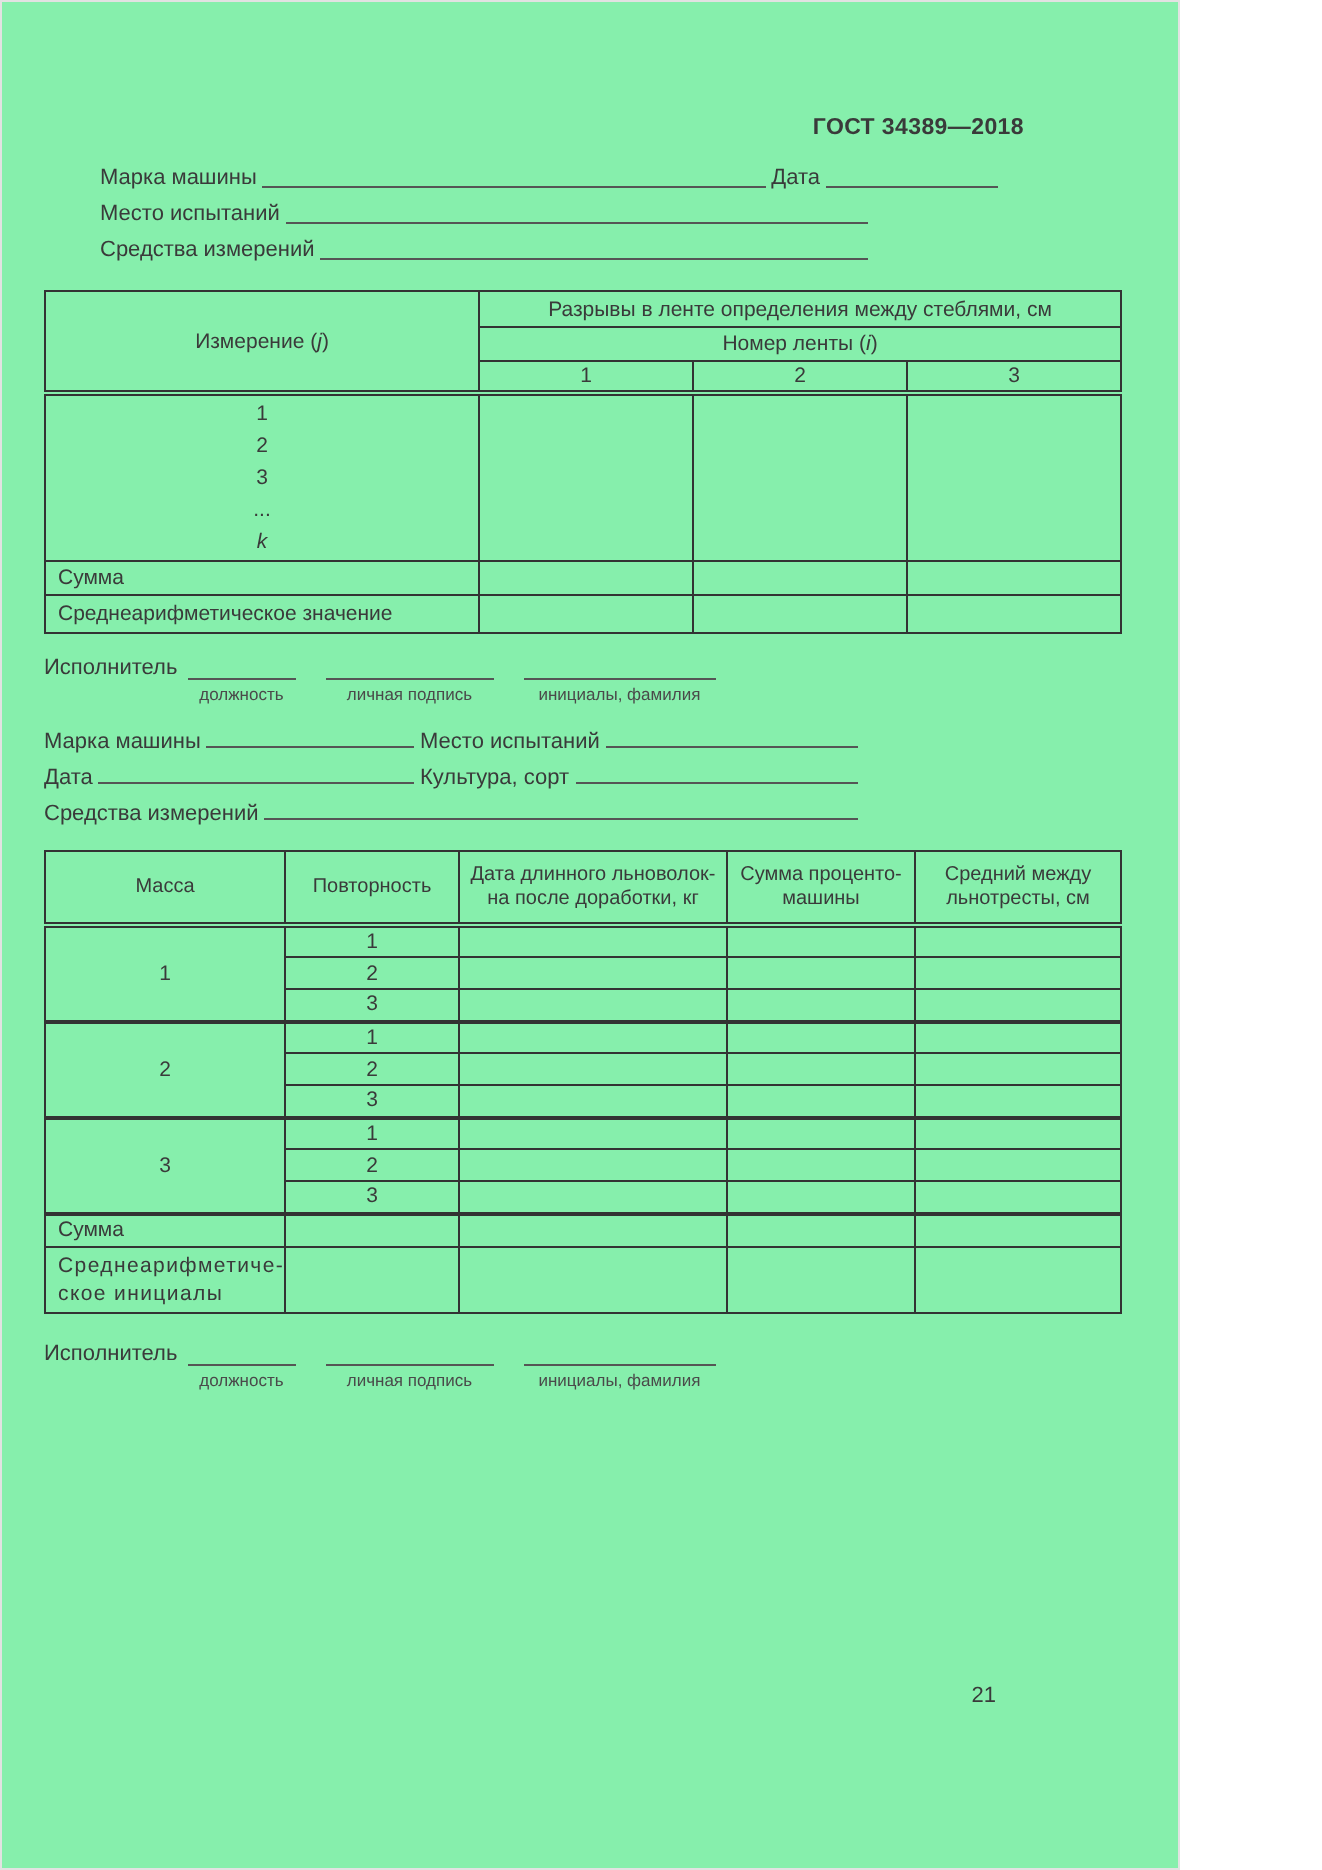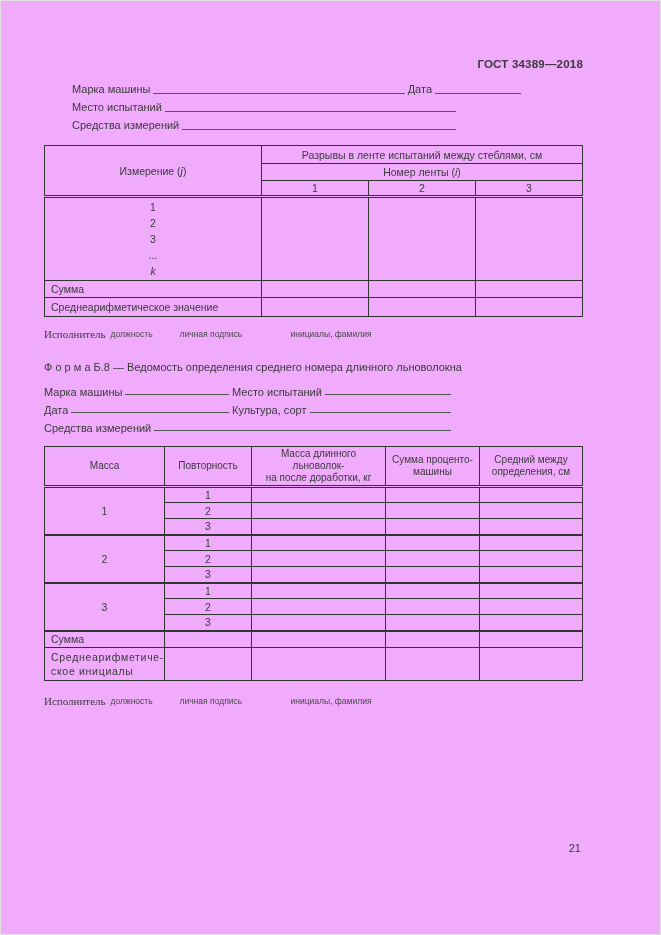--- a/index.html
+++ b/index.html
@@ -1,21 +1,21 @@
 <!DOCTYPE html>
 <html><head>
 <meta charset="utf-8">
 <style>
   html,body { margin:0; padding:0; background:#ffffff; }
   .page {
     position: relative;
-    width: 661px; height: 935px;
-    background: #f0abfc;
+    width: 590px; height: 935px;
+    background: #86efac;
     box-sizing: border-box;
-    padding: 58px 78px 0 44px;
+    padding: 58px 78px 0 22px;
     font-family: "Liberation Sans", "DejaVu Sans", sans-serif;
     color: #3a3a3a;
     font-size: 11px;
     box-shadow: inset 0 0 0 1px #e2e2e2;
     overflow: hidden;
   }
   .gost { text-align: right; font-weight: bold; font-size: 11.5px; letter-spacing: .2px; }
   .form-title { margin-top: 18px; font-size: 11px; white-space: nowrap; }
   .form-title.b8 { margin-top: 21px; }
 
@@ -43,29 +43,29 @@
   td.left { text-align: left; padding-left: 6px; }
   .it { font-style: italic; }
   .rows-cell div { line-height: 16px; }
   .t2h { font-size: 10px; line-height: 12px; }
   tr.gstart td { border-top: 2px solid #333; }
   td.ls { letter-spacing: .7px; line-height: 14px; padding-top: 2px; padding-bottom: 2px; }
 
   
   .sig { display: flex; margin-top: 10px; align-items: flex-start; }
   .sig.s2 { margin-top: 13px; }
-  .sig-label { padding-top: 1px; font-family: Liberation Serif, serif; }
-  .sig-col { display: flex; flex-direction: row; }
+  .sig-label { padding-top: 1px; }
+  .sig-col { display: flex; flex-direction: column; }
   .sig-line { border-bottom: 1px solid #555; height: 12px; }
   .sig-cap { font-size: 8.5px; color: #4a4a4a; text-align: center; margin-top: 2px; white-space: nowrap; }
   .w1 { width: 54px; margin-left: 5px; }
   .w2 { width: 84px; margin-left: 15px; }
-  .w3 { width: 96px; margin-left: 27px; }
-
-  .page-num { position: absolute; top: 842px; right: 80px; font-size: 11px; }
+  .w3 { width: 96px; margin-left: 15px; }
+
+  .page-num { position: absolute; top: 842px; right: 92px; font-size: 11px; }
 </style>
 </head>
 <body>
 
 <div class="page">
 
   <div class="gost">ГОСТ 34389—2018</div>
 
 
   <div class="fields-b7">
@@ -90,21 +90,21 @@
         <col style="width:217px">
         <col style="width:107px">
         <col style="width:107px">
         <col style="width:107px">
       </colgroup>
     <tbody>
       <tr style="height:18px">
         <td rowspan="3" class="dbl">
           <span>Измерение (</span><span class="it">j</span><span>)</span>
         </td>
-        <td colspan="3">Разрывы в ленте испытаний между стеблями, см</td>
+        <td colspan="3">Разрывы в ленте определения между стеблями, см</td>
       </tr>
       <tr style="height:17px">
         <td colspan="3">
           <span>Номер ленты (</span><span class="it">i</span><span>)</span>
         </td>
       </tr>
       <tr class="hdr-last" style="height:16px">
         <td>1</td>
         <td>2</td>
         <td>3</td>
@@ -145,21 +145,20 @@
     <div class="sig-col w2">
       <div class="sig-line"></div>
       <div class="sig-cap">личная подпись</div>
     </div>
     <div class="sig-col w3">
       <div class="sig-line"></div>
       <div class="sig-cap">инициалы, фамилия</div>
     </div>
   </div>
 
-  <div class="form-title b8">Ф о р м а  Б.8 — Ведомость определения среднего номера длинного льноволокна</div>
 
   <div class="fields-b8">
     <div class="b8row">
       <div class="b8left">
         <span class="lbl">Марка машины</span>
         <span class="fill"></span>
       </div>
       <div class="b8right">
         <span class="lbl">Место испытаний</span>
         <span class="fill"></span>
@@ -187,30 +186,30 @@
         <col style="width:87px">
         <col style="width:134px">
         <col style="width:94px">
         <col style="width:103px">
       </colgroup>
     <tbody>
       <tr class="hdr-last" style="height:37px">
         <td class="t2h">Масса</td>
         <td class="t2h">Повторность</td>
         <td class="t2h">
-          <div>Масса длинного льноволок-</div>
+          <div>Дата длинного льноволок-</div>
           <div>на после доработки, кг</div>
         </td>
         <td class="t2h">
           <div>Сумма проценто-</div>
           <div>машины</div>
         </td>
         <td class="t2h">
           <div>Средний между</div>
-          <div>определения, см</div>
+          <div>льнотресты, см</div>
         </td>
       </tr>
 
       <tr style="height:16px">
         <td rowspan="3">1</td>
         <td>1</td>
         <td></td>
           <td></td>
           <td></td>
       </tr>

